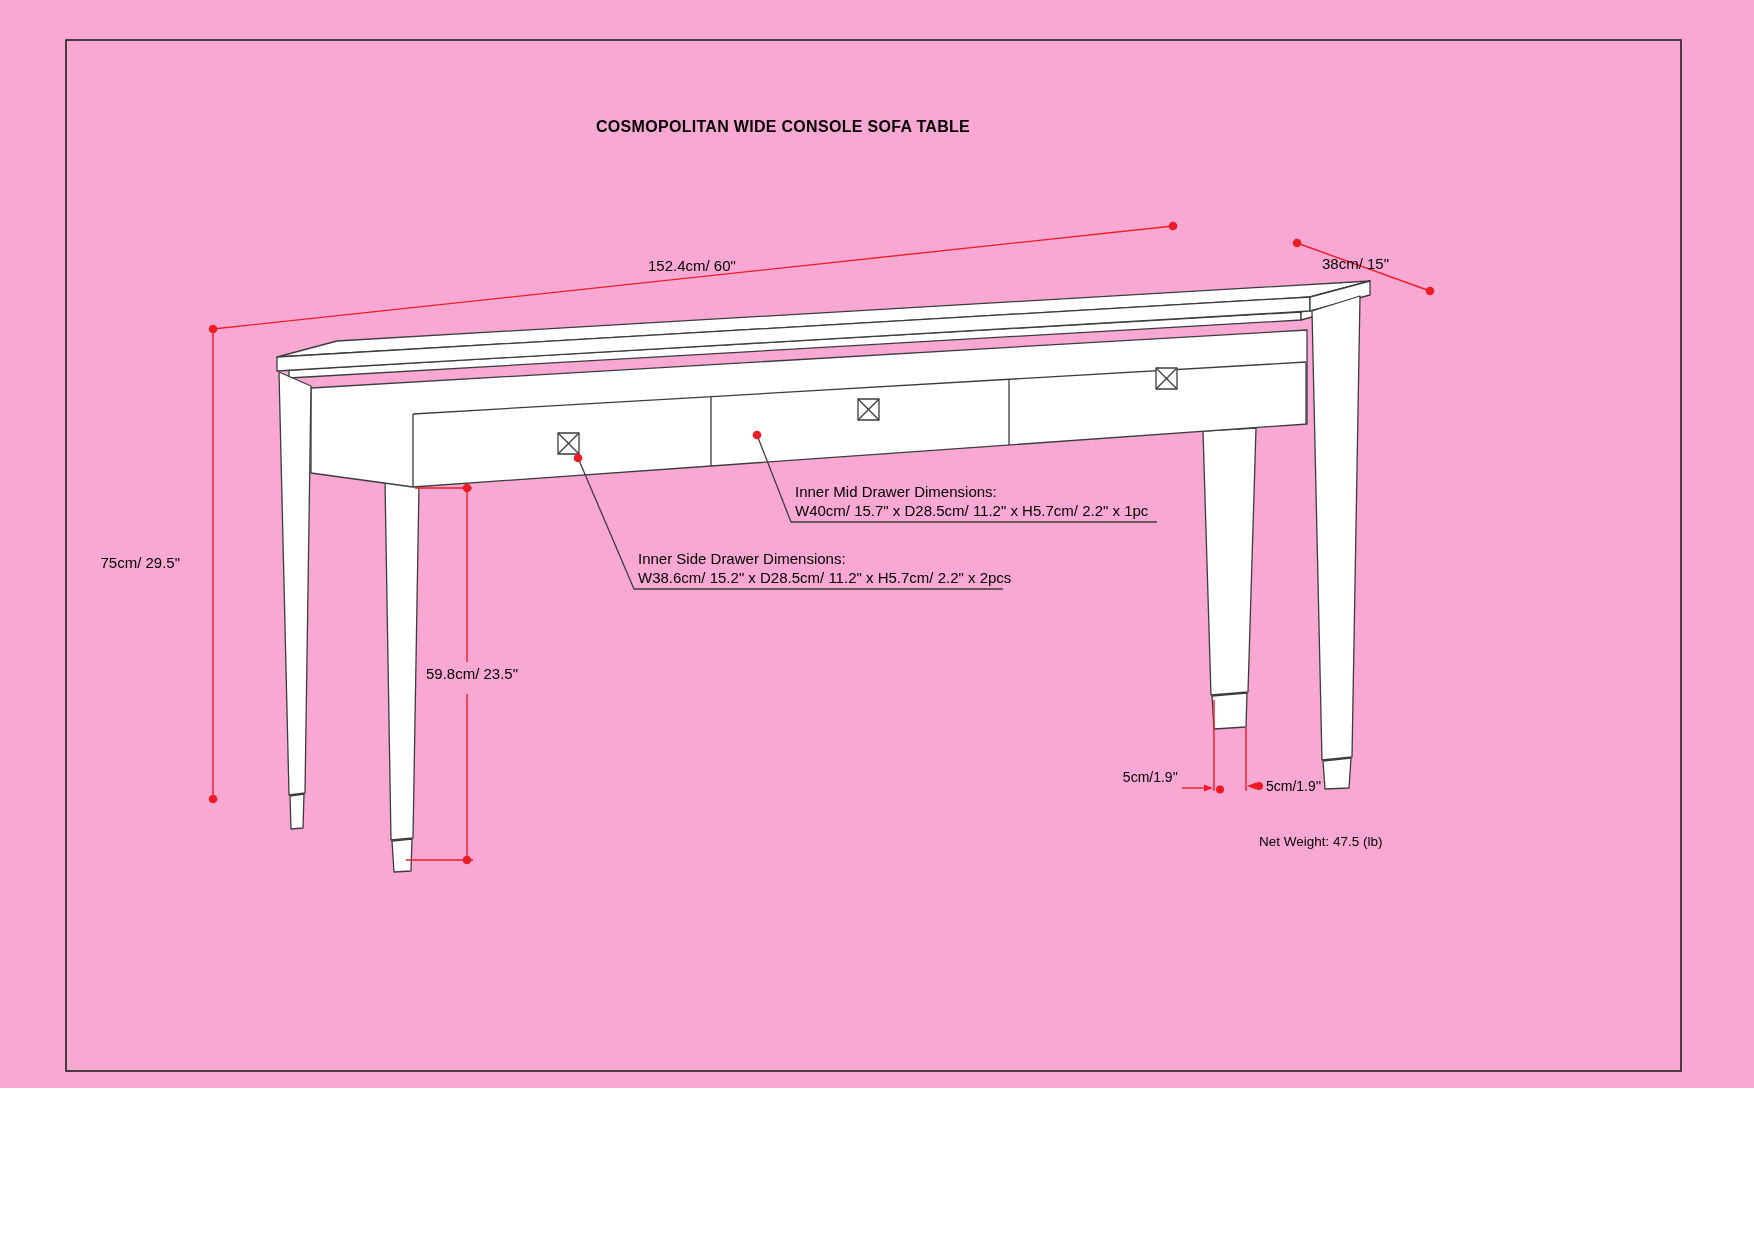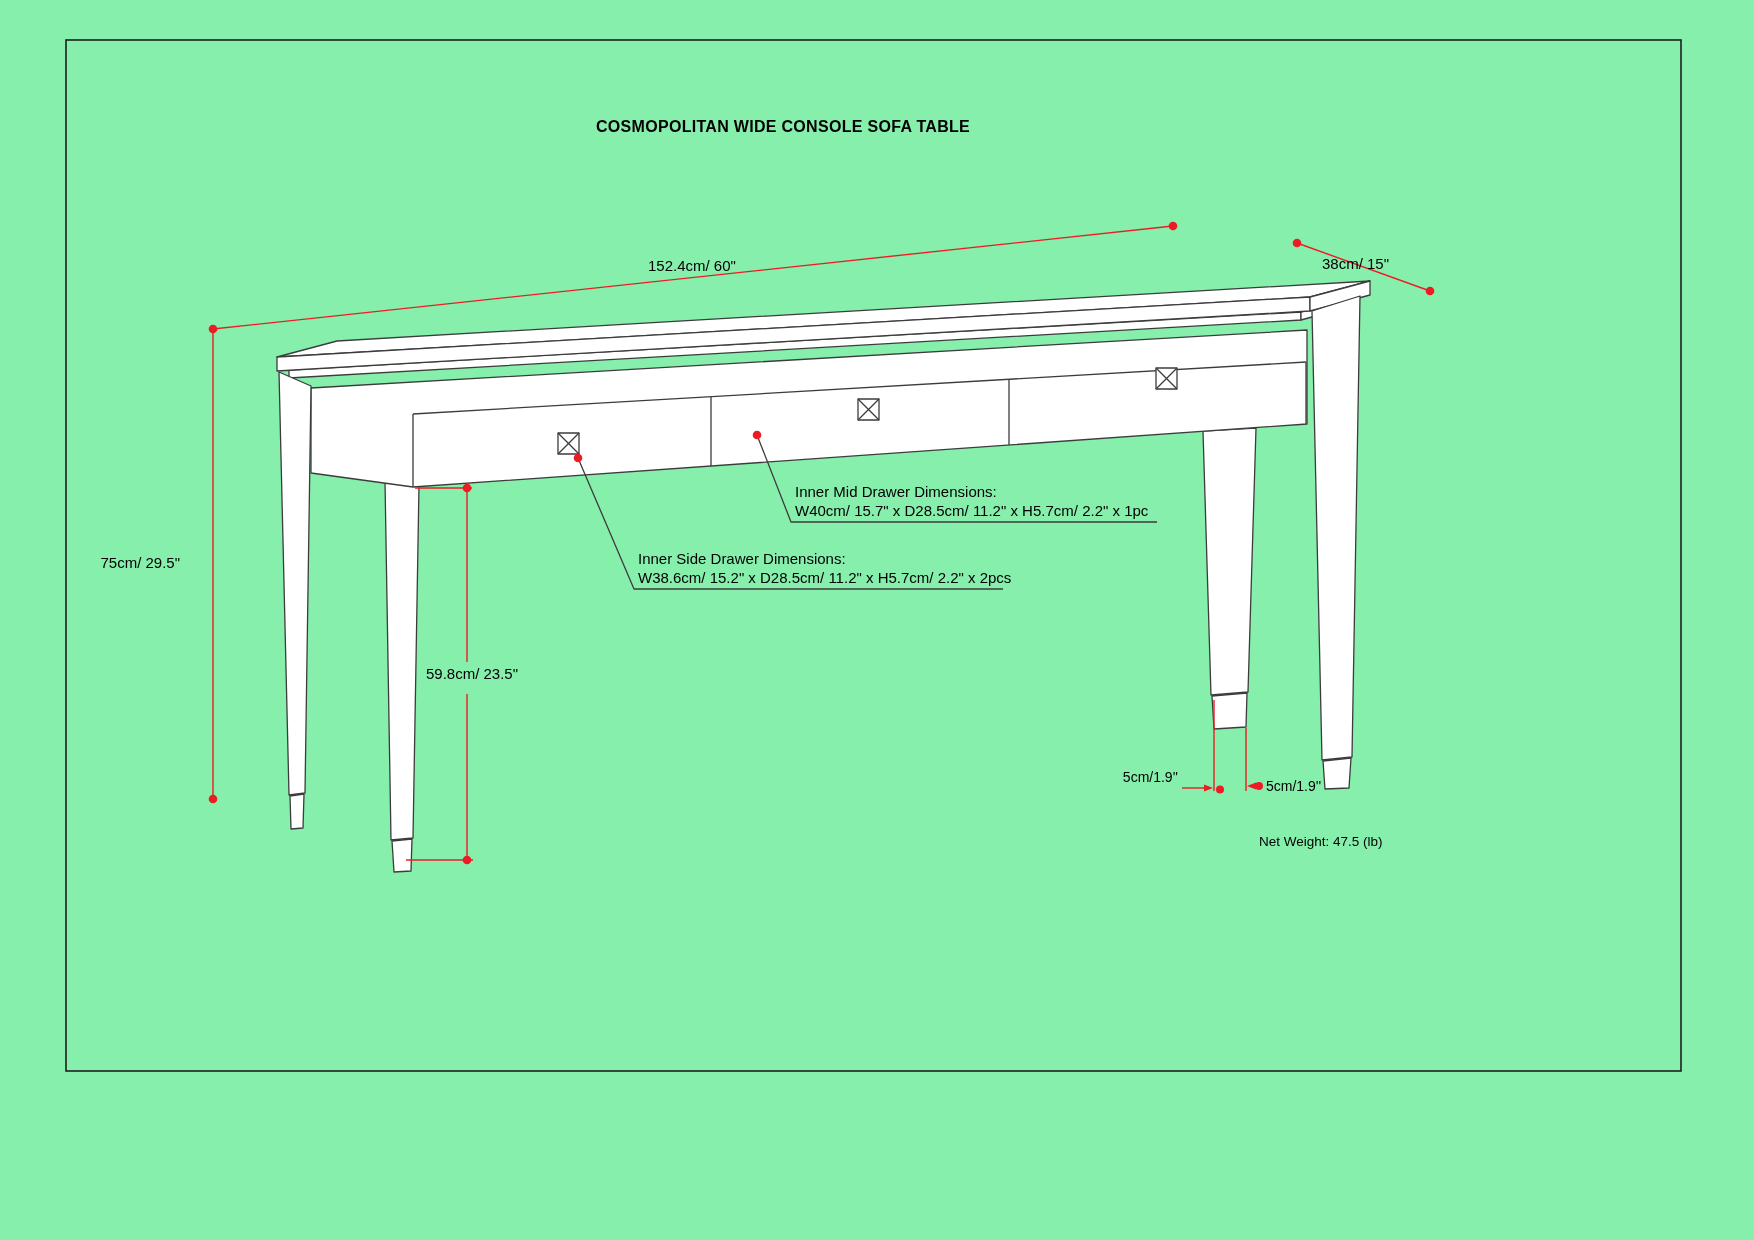--- a/index.html
+++ b/index.html
@@ -2,22 +2,22 @@
 <html style="--red: #ed1c24; --line: #3c3c3c;"><head>
 <meta charset="utf-8">
 <style>
   :root{
     --red:#ed1c24;
     --line:#3c3c3c;
   }
   html,body{margin:0;padding:0;background:#ffffff;}
   .canvas{
     position:relative;
-    width:1754px;height:1240px;
-    background:#86efac;
+    width:1754px;height:1088px;
+    background:#f9a8d4;
     font-family:"Liberation Sans", sans-serif;
   }
   svg{display:block;}
   svg text{fill:#000000;}
   .t-title{font-size:16px;font-weight:bold;letter-spacing:.3px;}
   .t-dim{font-size:15px;}
   .t-callout{font-size:15px;}
   .t-small{font-size:14px;}
   .t-net{font-size:13.5px;}
   .border{fill:none;stroke:#1f1f1f;stroke-width:1.6;}

